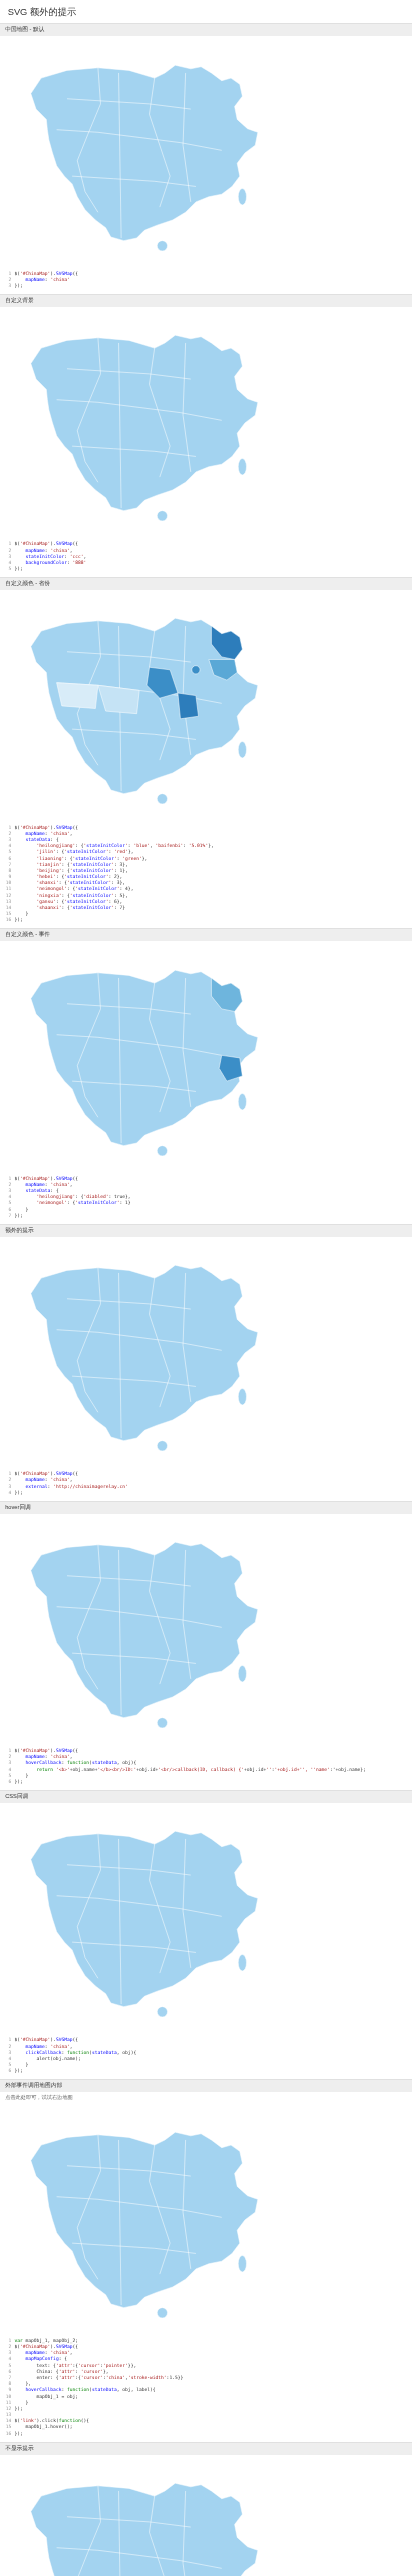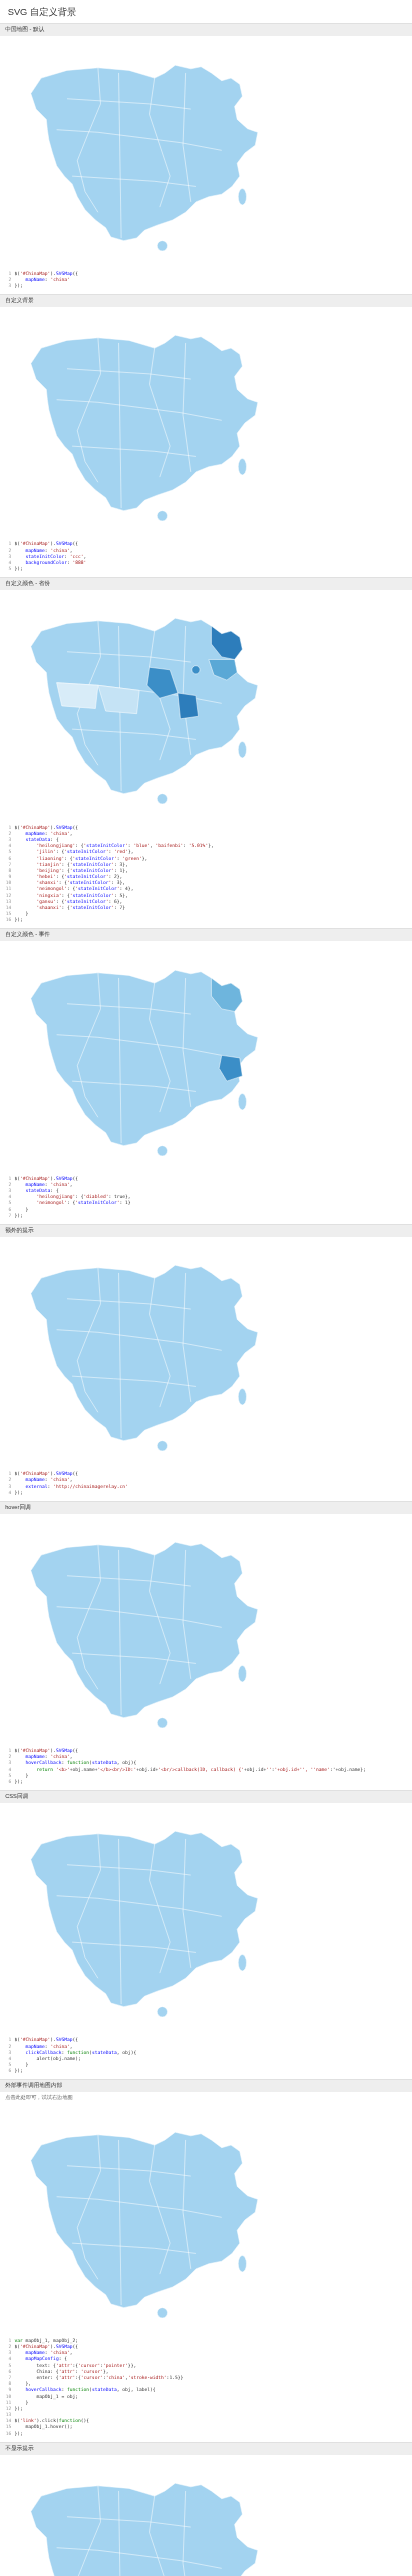--- a/index.html
+++ b/index.html
@@ -12,21 +12,21 @@
 .code-block .ln { display: inline-block; width: 8.2px; color: #999; text-align: right; margin-right: 3.1px; }
 .code-block .kw { color: #008000; }
 .code-block .str { color: #a31515; }
 .code-block .fn { color: #0000ff; }
 svg.china-map { display: block; }
 .province { fill: #a3d3f0; stroke: #fff; stroke-width: 1; }
 </style>
 </head>
 <body>
 
-<div class="page-title">SVG 自定义背景</div>
+<div class="page-title">SVG 额外的提示</div>
 
 <div id="sections">
     <div class="section">
       <div class="section-header">中国地图 - 默认</div>
       <div class="map-area">
         <svg class="china-map" width="289" height="227" viewBox="0 0 560 440">
   <g>
     <path class="province" d="M 80 150 L 60 130 L 50 100 L 70 70 L 120 55 L 180 50 L 240 55 L 290 70 L 310 60 L 330 45 L 360 52 L 380 48 L 400 60 L 420 75 L 438 70 L 455 82 L 460 105 L 445 125 L 450 150 L 470 168 L 490 175 L 485 200 L 465 215 L 450 235 L 455 260 L 440 280 L 420 295 L 395 300 L 370 310 L 350 330 L 325 345 L 295 355 L 270 365 L 255 380 L 230 385 L 205 378 L 195 360 L 175 345 L 155 325 L 140 300 L 130 275 L 115 260 L 100 240 L 92 215 L 85 190 L 82 170 Z"></path>
 
     <path class="province" style="fill:none" d="M 180 50 L 185 120 L 160 180 L 140 230 L 155 290 L 180 330"></path>

